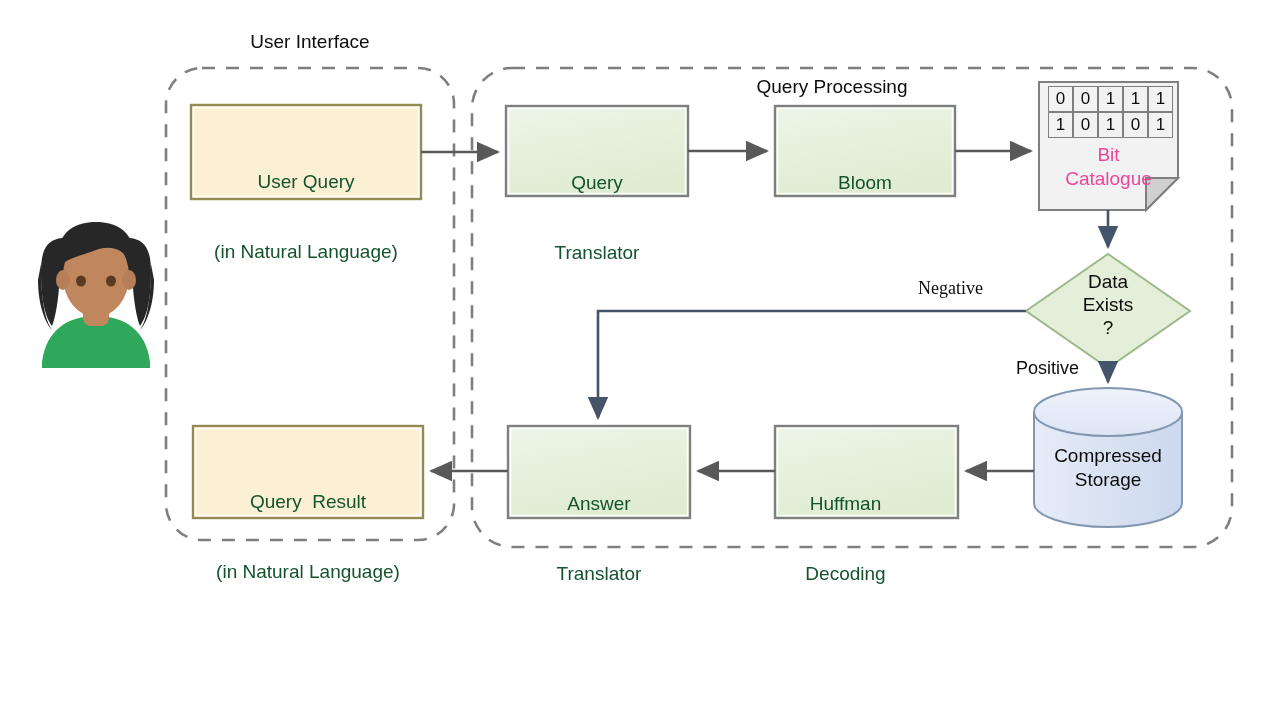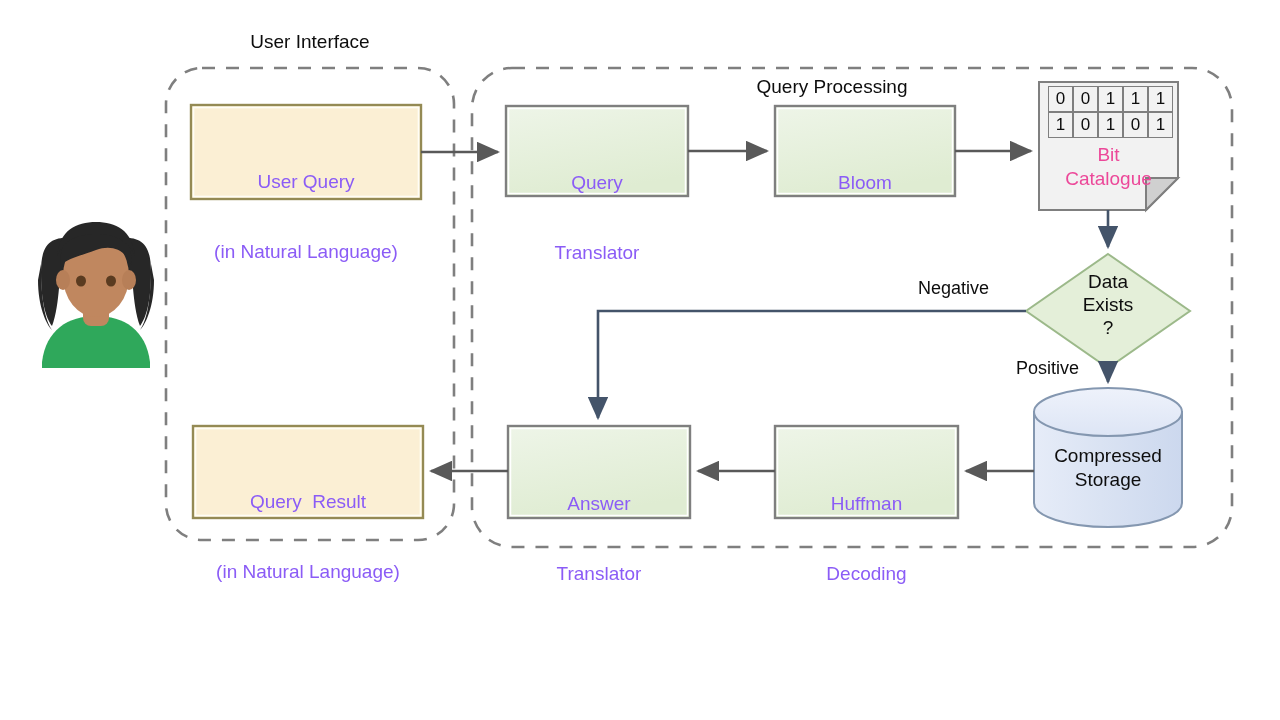--- a/index.html
+++ b/index.html
@@ -15,21 +15,21 @@
     font-family: "Liberation Sans", sans-serif;
   }
   #canvas {
     position: absolute;
     left: 0; top: 0;
     width: 1280px;
     height: 720px;
   }
   .lbl {
     position: absolute;
-    color: #8b5cf6;
+    color: #14532d;
     font-family: "Liberation Sans", sans-serif;
     white-space: pre;
     line-height: 1.22;
   }
   .group-title {
     font-size: 19px;
     text-align: center;
     color: #0d0d0d;
   }
   .edge-label {
@@ -225,29 +225,29 @@
   <div>Bit</div>
   <div>Catalogue</div>
 </div>
 
 <div class="diamond-text" style="left:1048px; top:271px;">
   <div>Data</div>
   <div>Exists</div>
   <div>?</div>
 </div>
 
-<div class="lbl edge-label" style="left:918px; top:278px;">Negative</div>
+<div class="lbl edge-label" style="left:918px; top:278px;font-family:Liberation Serif, serif;">Negative</div>
 <div class="lbl edge-label" style="left:1016px; top:358px;">Positive</div>
 
 <div class="cyl-text" style="left:1028px; top:432px;margin-top:12px;">
   <div>Compressed</div>
   <div>Storage</div>
 </div>
 
-<div class="lbl" style="left:775px; top:446px; width:183px; text-align:center; font-size:19px;">
+<div class="lbl" style="left:754px; top:446px; width:183px; text-align:center; font-size:19px;">
   <div>Huffman</div>
   <div>Decoding</div>
 </div>
 
 <div class="lbl" style="left:508px; top:446px; width:182px; text-align:center; font-size:19px;">
   <div>Answer</div>
   <div>Translator</div>
 </div>
 
 </body></html>

